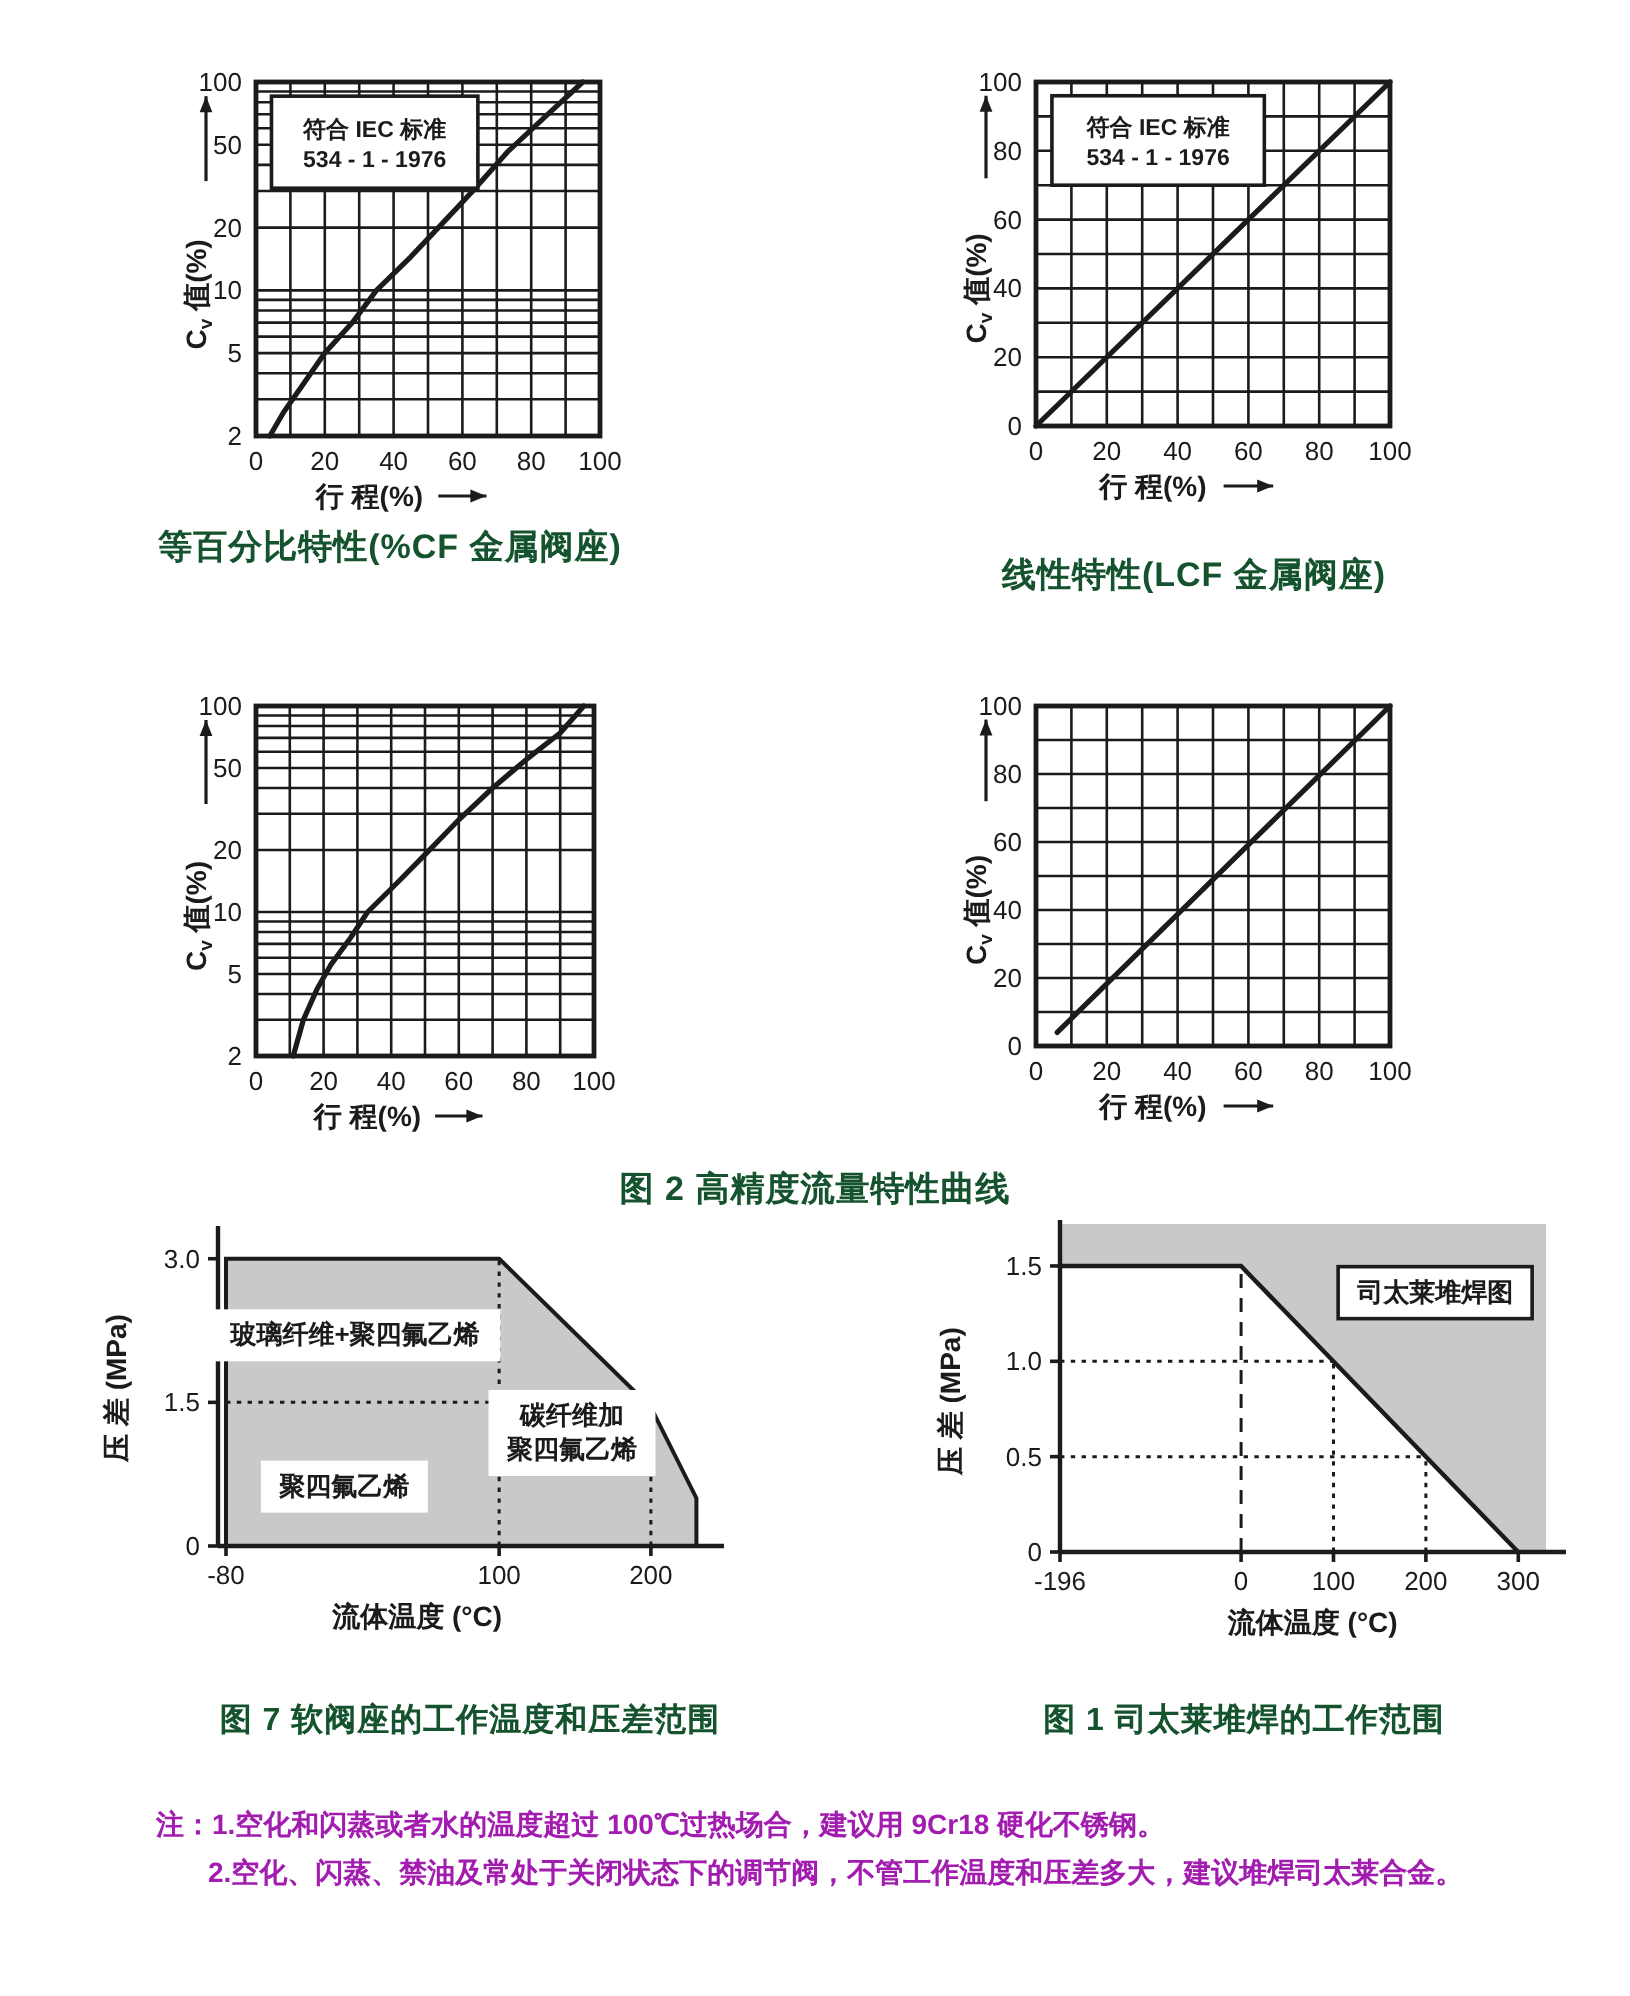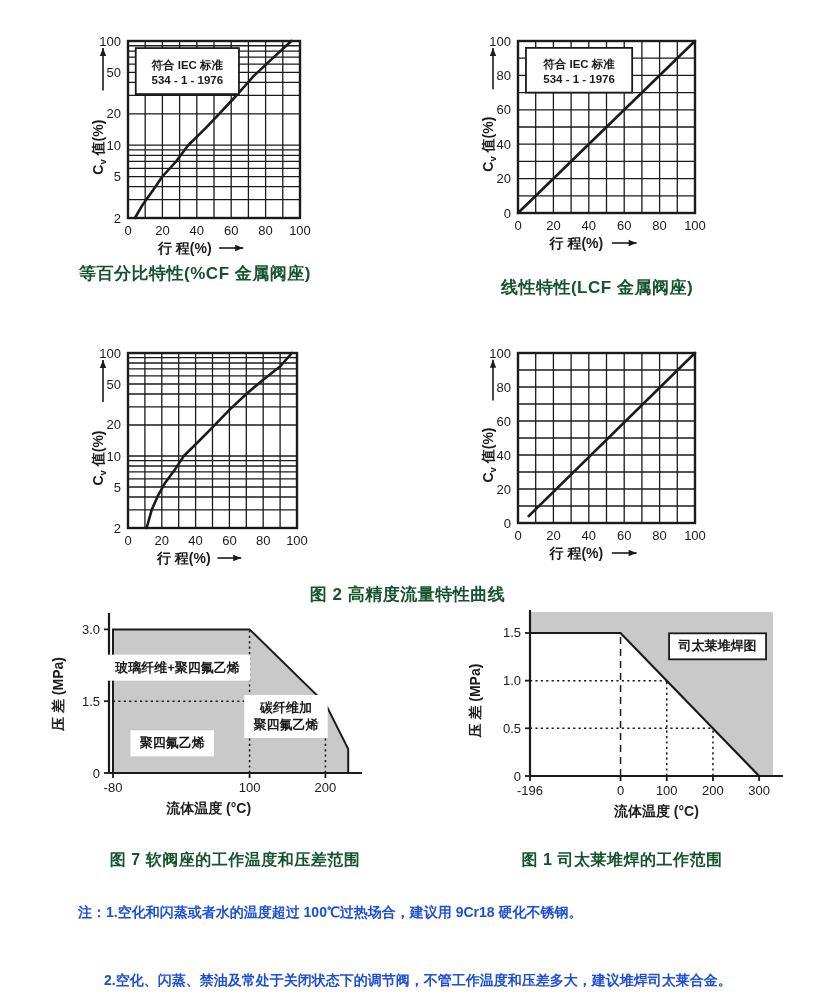--- a/index.html
+++ b/index.html
@@ -6,23 +6,23 @@
   .page{position:relative;width:815px;height:998px;background:#ffffff;margin:0 auto;
         overflow:hidden;font-family:"Liberation Sans",sans-serif;color:#1b1b1b;}
   .chart{position:absolute;}
   svg{display:block;overflow:visible;}
   .tick{font-family:"Liberation Sans",sans-serif;font-size:13px;fill:#1b1b1b;}
   .axis{font-family:"Liberation Sans",sans-serif;font-size:14px;font-weight:bold;fill:#1b1b1b;}
   .ann{font-family:"Liberation Sans",sans-serif;font-size:11.5px;font-weight:bold;fill:#1b1b1b;}
   .boxlabel{font-family:"Liberation Sans",sans-serif;font-size:13px;font-weight:bold;fill:#1b1b1b;}
   .cap{position:absolute;font-weight:bold;color:#14532d;text-align:center;letter-spacing:0.5px;}
   .notes{position:absolute;left:78px;top:901px;width:700px;font-size:14px;font-weight:bold;
-         color:#1d4ed8;line-height:1.68;}
+         color:#a21caf;line-height:1.68;}
   .note-line{white-space:nowrap;}
-  .note-line.indent{padding-left:26px;margin-top:44px;}
+  .note-line.indent{padding-left:26px;}
 </style>
 </head>
 <body>
 
 <div class="page">
 
   <div class="chart" style="left:83px;top:20px">
     <svg width="255" height="248" viewBox="0 0 255 248">
         <line x1="45" y1="21" x2="45" y2="198" stroke="#1b1b1b" stroke-width="1.3"></line>
         <line x1="62.2" y1="21" x2="62.2" y2="198" stroke="#1b1b1b" stroke-width="1.3"></line>

